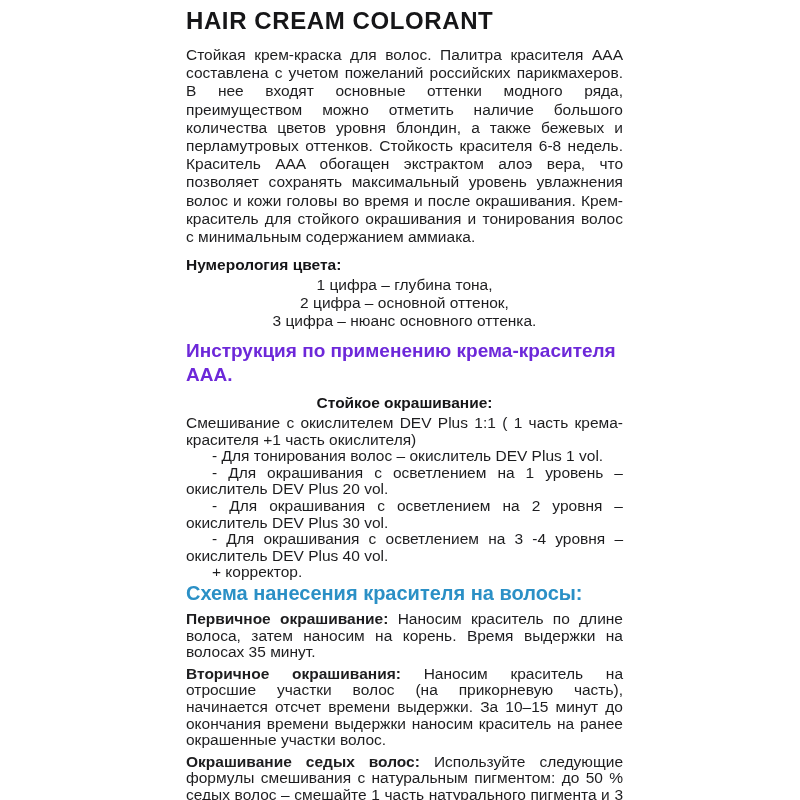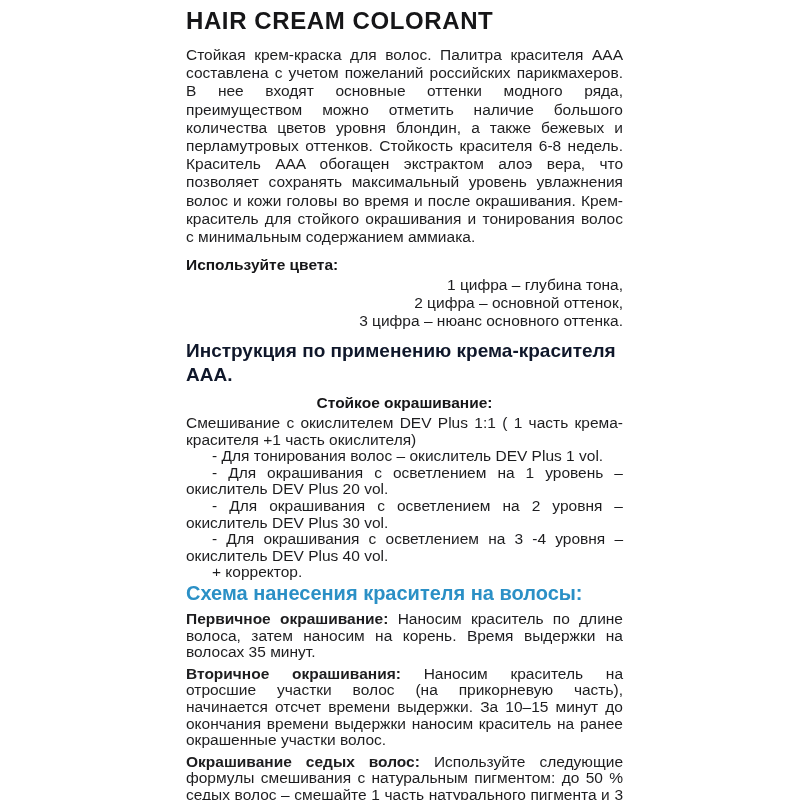--- a/index.html
+++ b/index.html
@@ -43,21 +43,21 @@
     margin: 10px 0 0 0;
     font-size: 15.5px;
     line-height: 18px;
     font-weight: bold;
     color: #161618;
   }
   .numerology-list p {
     margin: 0;
     font-size: 15.5px;
     line-height: 18px;
-    text-align: right;
+    text-align: center;
   }
   .numerology-list { margin-top: 2px; }
   h2.blue {
     margin: 9px 0 0 0;
     font-size: 19px;
     line-height: 24px;
     font-weight: bold;
   }
   h2.blue.scheme-h {
     margin-top: 0;
@@ -87,29 +87,29 @@
 </head>
 <body>
 
 <div class="page">
   <div class="content">
 
     <h1 class="doc-title">HAIR CREAM COLORANT</h1>
 
     <p class="body intro">Стойкая крем-краска для волос. Палитра красителя AAA составлена с учетом пожеланий российских парикмахеров. В нее входят основные оттенки модного ряда, преимуществом можно отметить наличие большого количества цветов уровня блондин, а также бежевых и перламутровых оттенков. Стойкость красителя 6-8 недель. Краситель AAA обогащен экстрактом алоэ вера, что позволяет сохранять максимальный уровень увлажнения волос и кожи головы во время и после окрашивания. Крем-краситель для стойкого окрашивания и тонирования волос с минимальным содержанием аммиака.</p>
 
-    <h3 class="subhead">Используйте цвета:</h3>
+    <h3 class="subhead">Нумерология цвета:</h3>
 
     <div class="numerology-list" id="numerology-list">
         <p>1 цифра – глубина тона,</p>
         <p>2 цифра – основной оттенок,</p>
         <p>3 цифра – нюанс основного оттенка.</p>
       </div>
 
-    <h2 class="blue" style="color: #0f172a;">Инструкция по применению крема-красителя AAA.</h2>
+    <h2 class="blue" style="color: #6d28d9;">Инструкция по применению крема-красителя AAA.</h2>
 
     <h3 class="subhead permanent">Стойкое окрашивание:</h3>
 
     <p class="body mixing-intro">Смешивание с окислителем DEV Plus 1:1 ( 1 часть крема-красителя +1 часть окислителя)</p>
 
     <div class="options" id="options-list">
         <p>- Для тонирования волос – окислитель DEV Plus 1 vol.</p>
         <p>- Для окрашивания с осветлением на 1 уровень – окислитель DEV Plus 20 vol.</p>
         <p>- Для окрашивания с осветлением на 2 уровня – окислитель DEV Plus 30 vol.</p>
         <p>- Для окрашивания с осветлением на 3 -4 уровня – окислитель DEV Plus 40 vol.</p>

